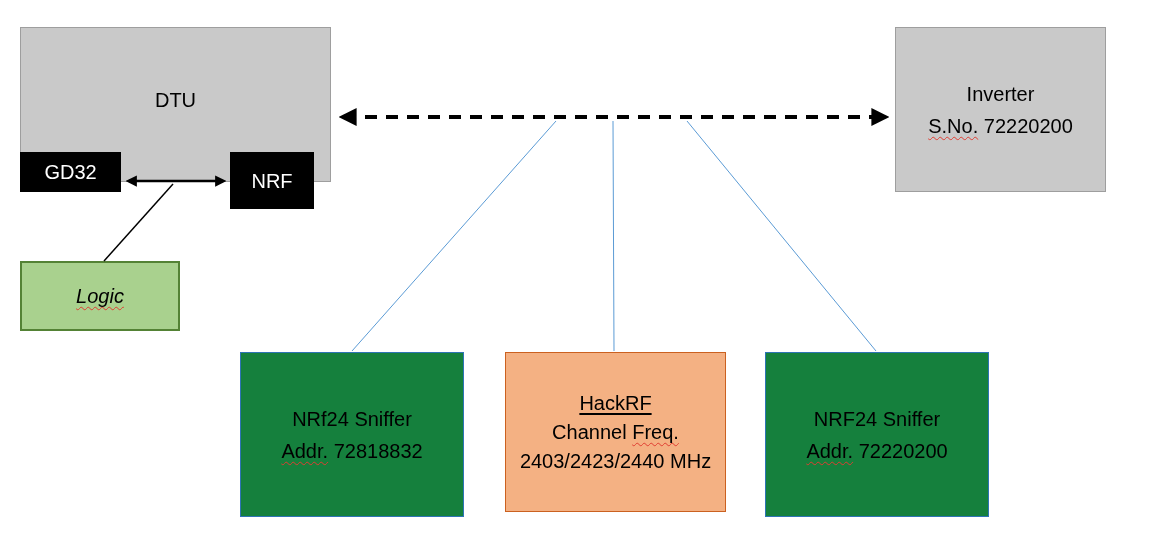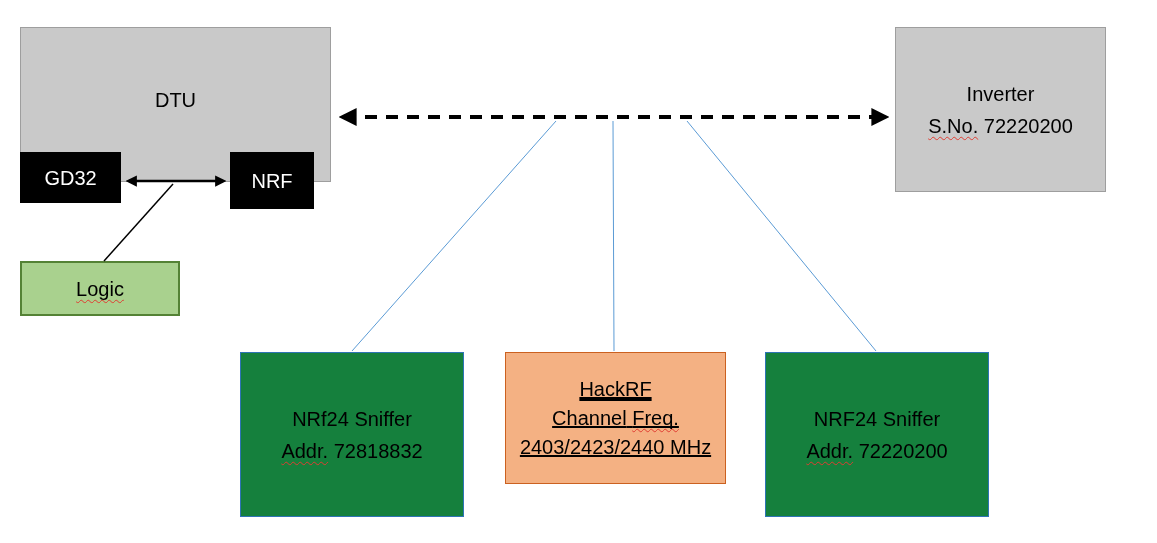--- a/index.html
+++ b/index.html
@@ -24,26 +24,26 @@
     font-size: 20px;
     line-height: 1.6;
   }
   .gray   { background: #c9c9c9; border: 1px solid #9e9e9e; }
   .chip   { background: #000000; color: #ffffff; font-size: 20px; }
   .green  { background: #a9d18e; border: 2px solid #548235; }
   .blue   { background: #15803d; border: 1px solid #2e74b5; }
   .orange { background: #f4b183; border: 1px solid #cb6120; }
 
   .dtu      { left: 20px;  top: 27px;  width: 311px; height: 155px; padding-bottom: 10px; }
-  .gd32     { left: 20px;  top: 152px; width: 101px; height: 51px; }
+  .gd32     { left: 20px;  top: 152px; width: 101px; height: 40px; }
   .nrfchip  { left: 230px; top: 152px; width: 84px; height: 57px; }
-  .logic    { left: 20px;  top: 261px; width: 160px; height: 55px; }
+  .logic    { left: 20px;  top: 261px; width: 160px; height: 70px; font-style: italic; }
   .inverter { left: 895px; top: 27px;  width: 211px; height: 165px; }
   .snifferL { left: 240px; top: 352px; width: 224px; height: 165px; }
-  .hackrf   { left: 505px; top: 352px; width: 221px; height: 132px; text-decoration: underline; }
+  .hackrf   { left: 505px; top: 352px; width: 221px; height: 160px; }
   .snifferR { left: 765px; top: 352px; width: 224px; height: 165px; }
 
   .hackrf .sub { font-size: 20px; line-height: 1.45; }
   .hackrf .title-line { line-height: 1.5; }
 
   .spell {
     text-decoration: underline wavy #e03c31;
     text-decoration-thickness: 1px;
     text-underline-offset: 3px;
     text-decoration-skip-ink: none;

